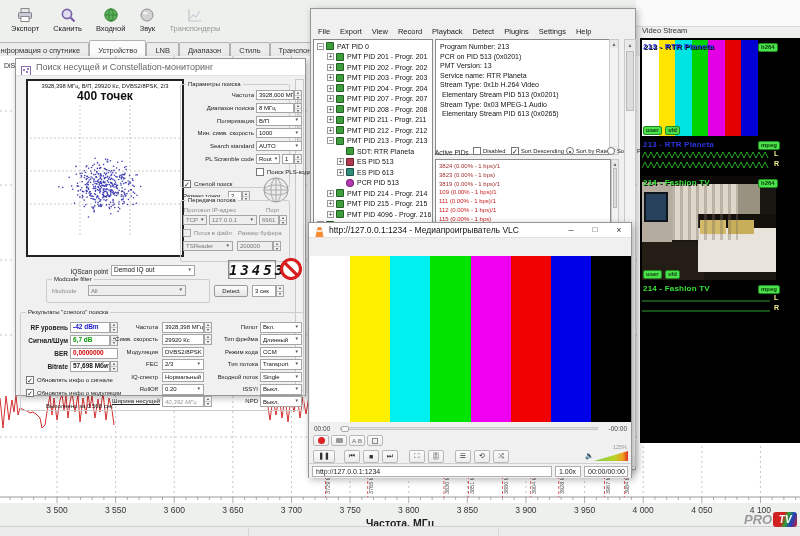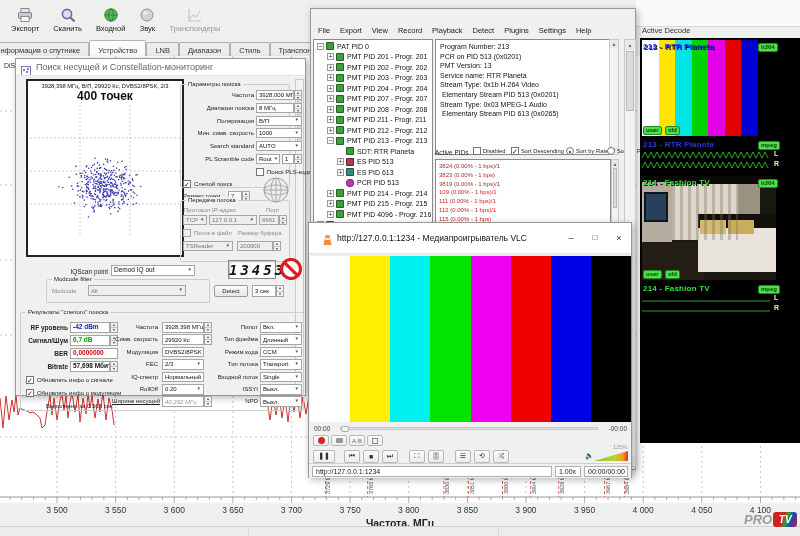--- a/index.html
+++ b/index.html
@@ -1,21 +1,21 @@
 <!DOCTYPE html>
 <html><head>
 <meta charset="utf-8">
 <style>
 *{margin:0;padding:0;box-sizing:border-box;font-family:"Liberation Sans",sans-serif}
 body{background:#777}
 #screen{position:relative;width:800px;height:536px;background:#eef0ee;overflow:hidden}
 .abs{position:absolute}
 .win{position:absolute;background:#f0f0f0;border:1px solid #979797;box-shadow:2px 2px 7px rgba(0,0,0,.28)}
 .titlebar{position:absolute;left:0;right:0;top:0;display:flex;align-items:center;background:#fff;border-bottom:1px solid #e2e2e2;overflow:hidden}
-.menu{display:flex;align-items:flex-end;color:#222}
+.menu{display:flex;align-items:center;color:#222}
 .menu>span{padding:2px 5px;white-space:nowrap}
 .tbtn{height:36px;display:flex;flex-direction:column;align-items:center;justify-content:center;padding:1px 7px;gap:1px;font-size:7.5px;color:#222}
 .tbtn.dis{opacity:.45}
 .ticon svg{width:16px;height:16px;display:block}
 .tab{font-size:7.5px;padding:3px 8px 2px;border:1px solid #b2b2b2;border-bottom:none;background:#ececec;color:#333;border-radius:2px 2px 0 0;white-space:nowrap}
 .tab.active{background:#fbfbfb;margin-top:-2px;padding-top:5px}
 .lbl{position:absolute;font-size:6px;color:#222;white-space:nowrap;line-height:1.1}
 .lbl.r{text-align:right}
 .lbl.gray{color:#8a8a8a}
 .fld{position:absolute;background:#fff;border:1px solid #a6a6a6;font-size:6px;line-height:1;display:flex;align-items:center;padding:0 2px;white-space:nowrap;overflow:hidden;color:#111}
@@ -1066,21 +1066,21 @@
         <span class="ar" style="top:0">▲</span>
       </div>
     <div class="sbar" style="left:313px;top:30px;width:12px;height:428px">
       <span class="ar" style="top:0;line-height:10px">▲</span>
       <div class="thumb" style="top:11px;height:60px"></div>
       <span class="ar" style="bottom:0;line-height:10px">▼</span>
     </div>
   </div>
 
   <div class="abs" id="vdec" style="left:640px;top:26px;width:160px;height:417px">
-    <div class="lbl" style="left:2px;top:1px;font-size:7.5px;color:#333">Active Decode</div>
+    <div class="lbl" style="left:2px;top:1px;font-size:7.5px;color:#333">Video Stream</div>
     <div class="abs" id="vdec-body" style="left:0;top:12px;width:160px;height:405px;background:#000;overflow:hidden">
         <div style="position: absolute; left: 0px; top: 2px; width: 160px; height: 98px;">
           <div style="position: absolute; left: 2px; top: 0px; width: 116px; height: 96px; display: flex;">
             <div style="flex: 1 1 0%; background: rgb(255, 255, 255);"></div>
             <div style="flex: 1 1 0%; background: rgb(255, 228, 0);"></div>
             <div style="flex: 1 1 0%; background: rgb(0, 228, 228);"></div>
             <div style="flex: 1 1 0%; background: rgb(0, 212, 0);"></div>
             <div style="flex: 1 1 0%; background: rgb(228, 0, 228);"></div>
             <div style="flex: 1 1 0%; background: rgb(228, 0, 0);"></div>
             <div style="flex: 1 1 0%; background: rgb(0, 0, 212);"></div>
@@ -1131,21 +1131,21 @@
           <span class="chan" style="position: absolute; left: 134px; top: 10px;">L</span>
           <svg width="128" height="8" style="position:absolute;left:2px;top:23px">
             <line x1="0" y1="4" x2="128" y2="4" stroke="#2f9a2f" stroke-width="1"></line>
           </svg>
           <span class="chan" style="position: absolute; left: 134px; top: 20px;">R</span>
         </div>
       </div>
   </div>
 
   <div class="win" id="vlc-win" style="left:308px;top:222px;width:324px;height:256px">
-    <div class="titlebar" style="height:31px;padding-left:13px">
+    <div class="titlebar" style="height:15px;padding-left:5px">
       <span style="width:11px;height:12px;margin-right:4px;display:inline-block">
         <svg viewBox="0 0 12 12" width="11" height="12">
             <path d="M4.2 1h3.6l2 9H2.2z" fill="#ff8a2a" stroke="#c05a10" stroke-width="0.4"></path>
             <rect x="3.4" y="4" width="5.2" height="1.7" fill="#fff"></rect>
             <rect x="1.6" y="10" width="8.8" height="1.4" rx="0.6" fill="#ff8a2a"></rect>
           </svg>
       </span>
       <span style="font-size:8.5px;color:#111">http://127.0.0.1:1234 - Медиапроигрыватель VLC</span>
       <span style="margin-left:auto;display:flex">
         <span style="width:24px;text-align:center;font-size:9px;color:#333">–</span>

